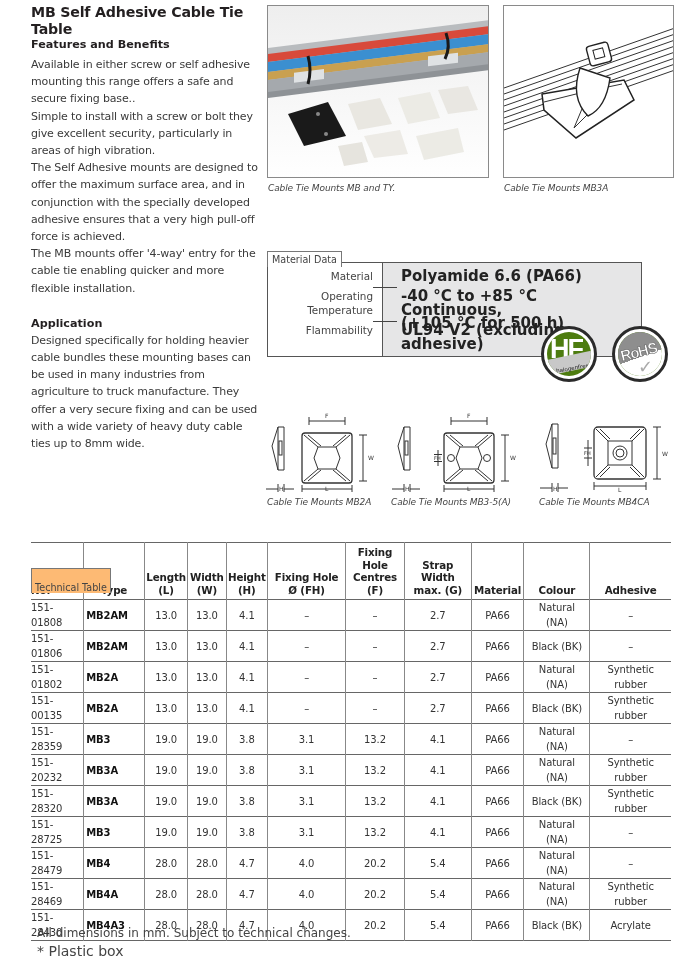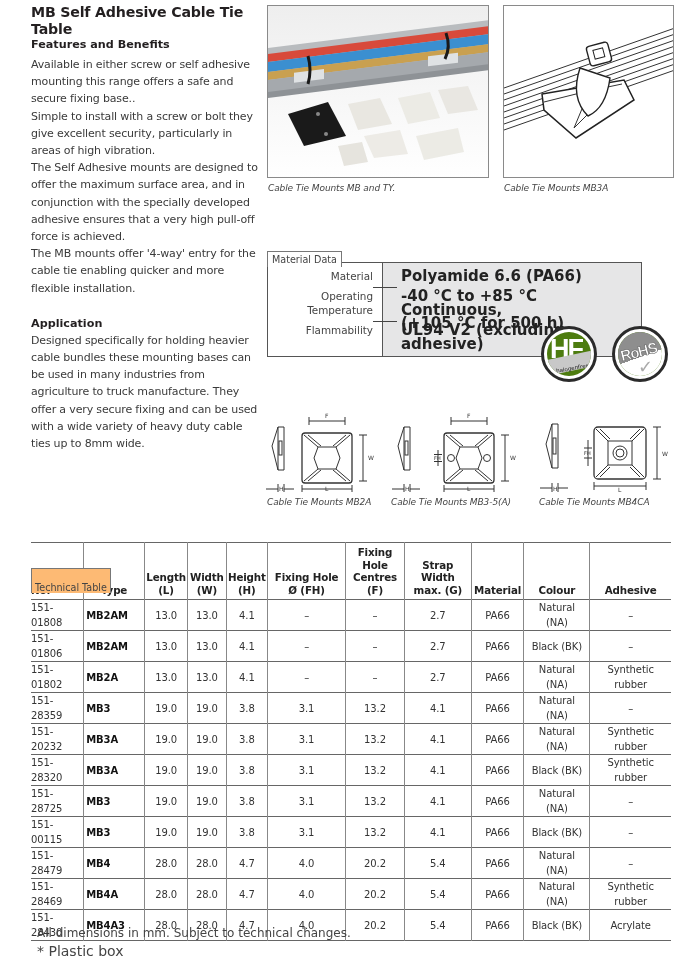--- a/index.html
+++ b/index.html
@@ -371,20 +371,33 @@
         <td>13.0</td>
         <td>4.1</td>
         <td>–</td>
         <td>–</td>
         <td>2.7</td>
         <td>PA66</td>
         <td>Natural (NA)</td>
         <td>Synthetic rubber</td>
       </tr>
       <tr>
+        <td>151-00135</td>
+        <td class="type">MB2A</td>
+        <td>13.0</td>
+        <td>13.0</td>
+        <td>4.1</td>
+        <td>–</td>
+        <td>–</td>
+        <td>2.7</td>
+        <td>PA66</td>
+        <td>Black (BK)</td>
+        <td>Synthetic rubber</td>
+      </tr>
+      <tr>
         <td>151-28359</td>
         <td class="type">MB3</td>
         <td>19.0</td>
         <td>19.0</td>
         <td>3.8</td>
         <td>3.1</td>
         <td>13.2</td>
         <td>4.1</td>
         <td>PA66</td>
         <td>Natural (NA)</td>
@@ -420,33 +433,20 @@
         <td>151-28725</td>
         <td class="type">MB3</td>
         <td>19.0</td>
         <td>19.0</td>
         <td>3.8</td>
         <td>3.1</td>
         <td>13.2</td>
         <td>4.1</td>
         <td>PA66</td>
         <td>Natural (NA)</td>
-        <td>–</td>
-      </tr>
-      <tr>
-        <td>151-00115</td>
-        <td class="type">MB3</td>
-        <td>19.0</td>
-        <td>19.0</td>
-        <td>3.8</td>
-        <td>3.1</td>
-        <td>13.2</td>
-        <td>4.1</td>
-        <td>PA66</td>
-        <td>Black (BK)</td>
         <td>–</td>
       </tr>
       <tr>
         <td>151-28479</td>
         <td class="type">MB4</td>
         <td>28.0</td>
         <td>28.0</td>
         <td>4.7</td>
         <td>4.0</td>
         <td>20.2</td>

